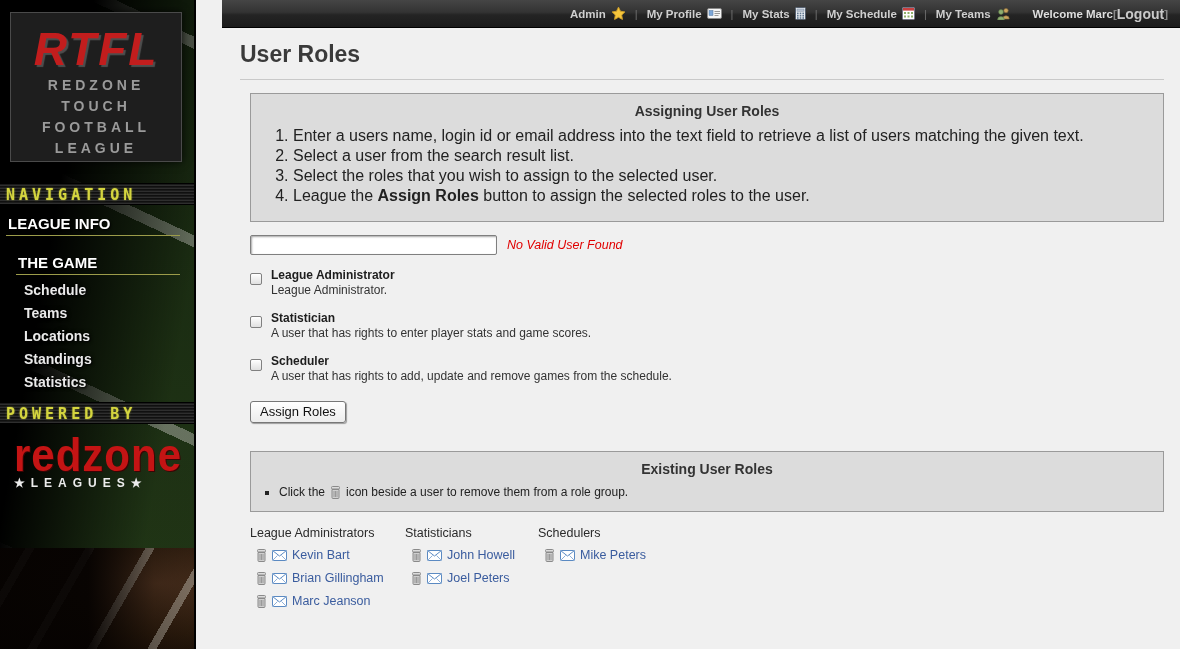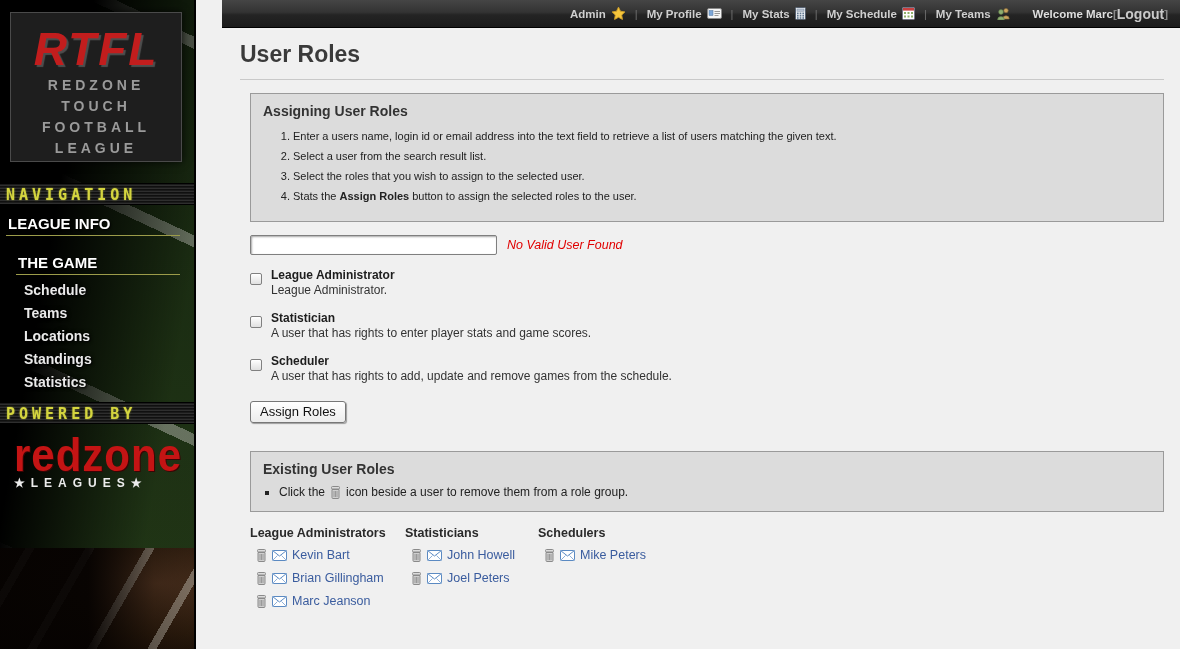--- a/index.html
+++ b/index.html
@@ -74,23 +74,23 @@
   .session { display:flex; align-items:center; }
   .welcome { color:#dedede; font-size:11.5px; font-weight:bold; }
   .bracket { color:#8a8a8a; font-size:11.5px; font-weight:bold; }
   .logout { color:#c9c9c9; font-size:14px; font-weight:bold; cursor:pointer; }
 
   
   .main { position:absolute; left:222px; right:0; top:29px; bottom:0; background:#f0f0f0; padding:0 16px 0 18px; overflow:hidden; }
   h1.page-title { margin-top:12px; font-size:23px; color:#3a3a3a; padding-bottom:11px; border-bottom:1px solid #c9c9c9; }
 
   .panel { margin:13px 0 0 10px; background:#dcdcdc; border:1px solid #9a9a9a; padding:9px 12px 13px 12px; }
-  .panel-title { font-size:14px; font-weight:bold; color:#333; }
+  .panel-title { font-size:14px; font-weight:bold; color:#333;text-align:center; }
   .panel ol { margin:9px 0 2px 30px; }
-  .panel ol li { font-size:11px; color:#222; margin-bottom:4px; line-height:16px; }
+  .panel ol li { font-size:16px; color:#222; margin-bottom:4px; line-height:16px; }
   .panel ul { margin:7px 0 2px 16px; list-style:square; }
   .panel ul li { font-size:12px; color:#222; line-height:16px; }
 
   .assign-form { margin-left:10px; }
   .search-row { margin-top:13px; display:flex; align-items:center; gap:10px; }
   .search-input {
     width:247px; height:20px; border:1px solid #7f7f7f; border-radius:2px; background:#fff;
     box-shadow:inset 1px 1px 2px rgba(0,0,0,.35); font-size:12px; padding:0 3px;
   }
   .status { color:#e00000; font-style:italic; font-size:12.5px; }
@@ -110,21 +110,21 @@
   }
 
   .panel.existing { margin-top:28px; padding-bottom:9px; }
   .note-line { display:flex; align-items:center; gap:5px; }
   .panel ul li .note-line { display:inline-flex; }
 
   .groups { display:flex; margin:14px 0 0 10px; }
   .group { width:155px; }
   .group:nth-child(2) { width:133px; }
   .group:last-child { width:auto; }
-  .group-header { font-size:12.5px; font-weight:bold; color:#2a2a2a; margin-bottom:8px; }
+  .group-header { font-size:12.5px; font-weight:normal; color:#2a2a2a; margin-bottom:8px; }
   .user-row { display:flex; align-items:center; gap:5px; margin:0 0 9px 6px; }
   .user-name { color:#3a5c9e; font-size:12.5px; text-decoration:none; cursor:pointer; }
 
   .icon { display:inline-block; line-height:0; }
 </style>
 </head>
 <body>
 
 <div class="app">
 
@@ -242,21 +242,21 @@
 
   <main class="main">
     <h1 class="page-title">User Roles</h1>
 
     <section class="panel">
       <div class="panel-title">Assigning User Roles</div>
       <ol>
         <li>Enter a users name, login id or email address into the text field to retrieve a list of users matching the given text.</li>
         <li>Select a user from the search result list.</li>
         <li>Select the roles that you wish to assign to the selected user.</li>
-        <li><span>Stats the </span><b>Assign Roles</b><span> button to assign the selected roles to the user.</span></li>
+        <li><span>League the </span><b>Assign Roles</b><span> button to assign the selected roles to the user.</span></li>
       </ol>
     </section>
 
     <div class="assign-form">
       <div class="search-row">
         <input class="search-input" type="text" value="" style="">
         <span class="status">No Valid User Found</span>
       </div>
 
       <div class="role-row">

